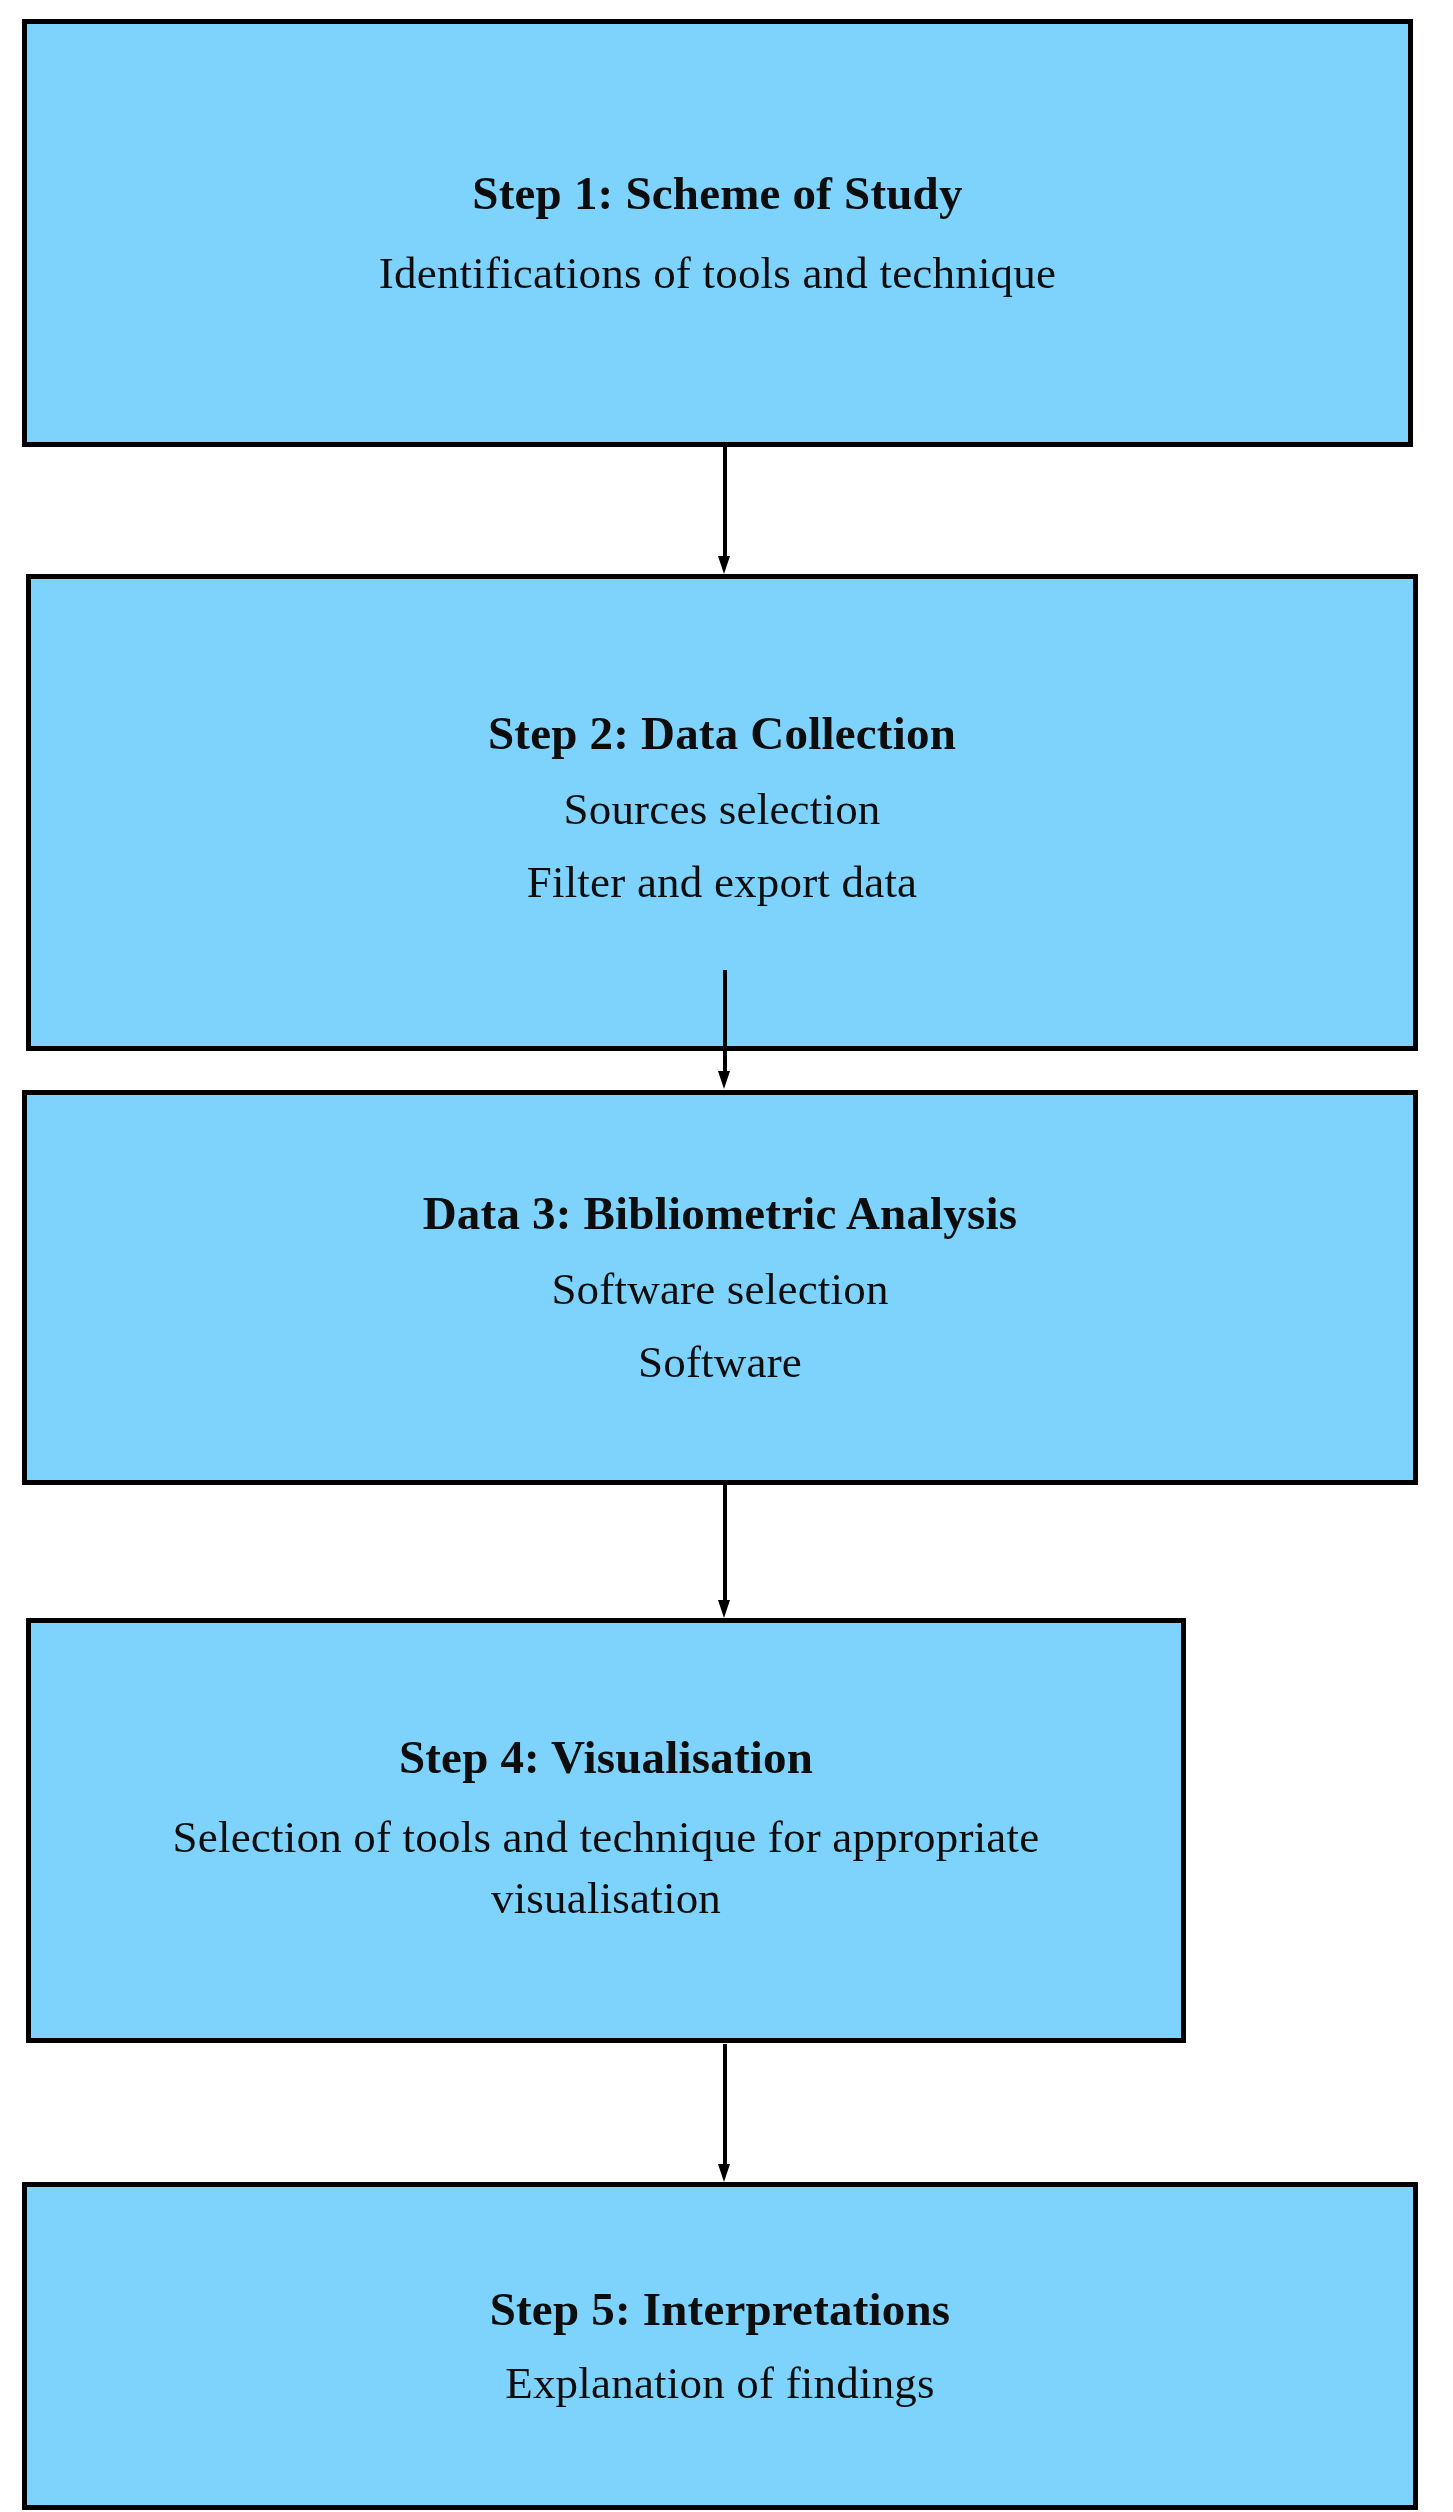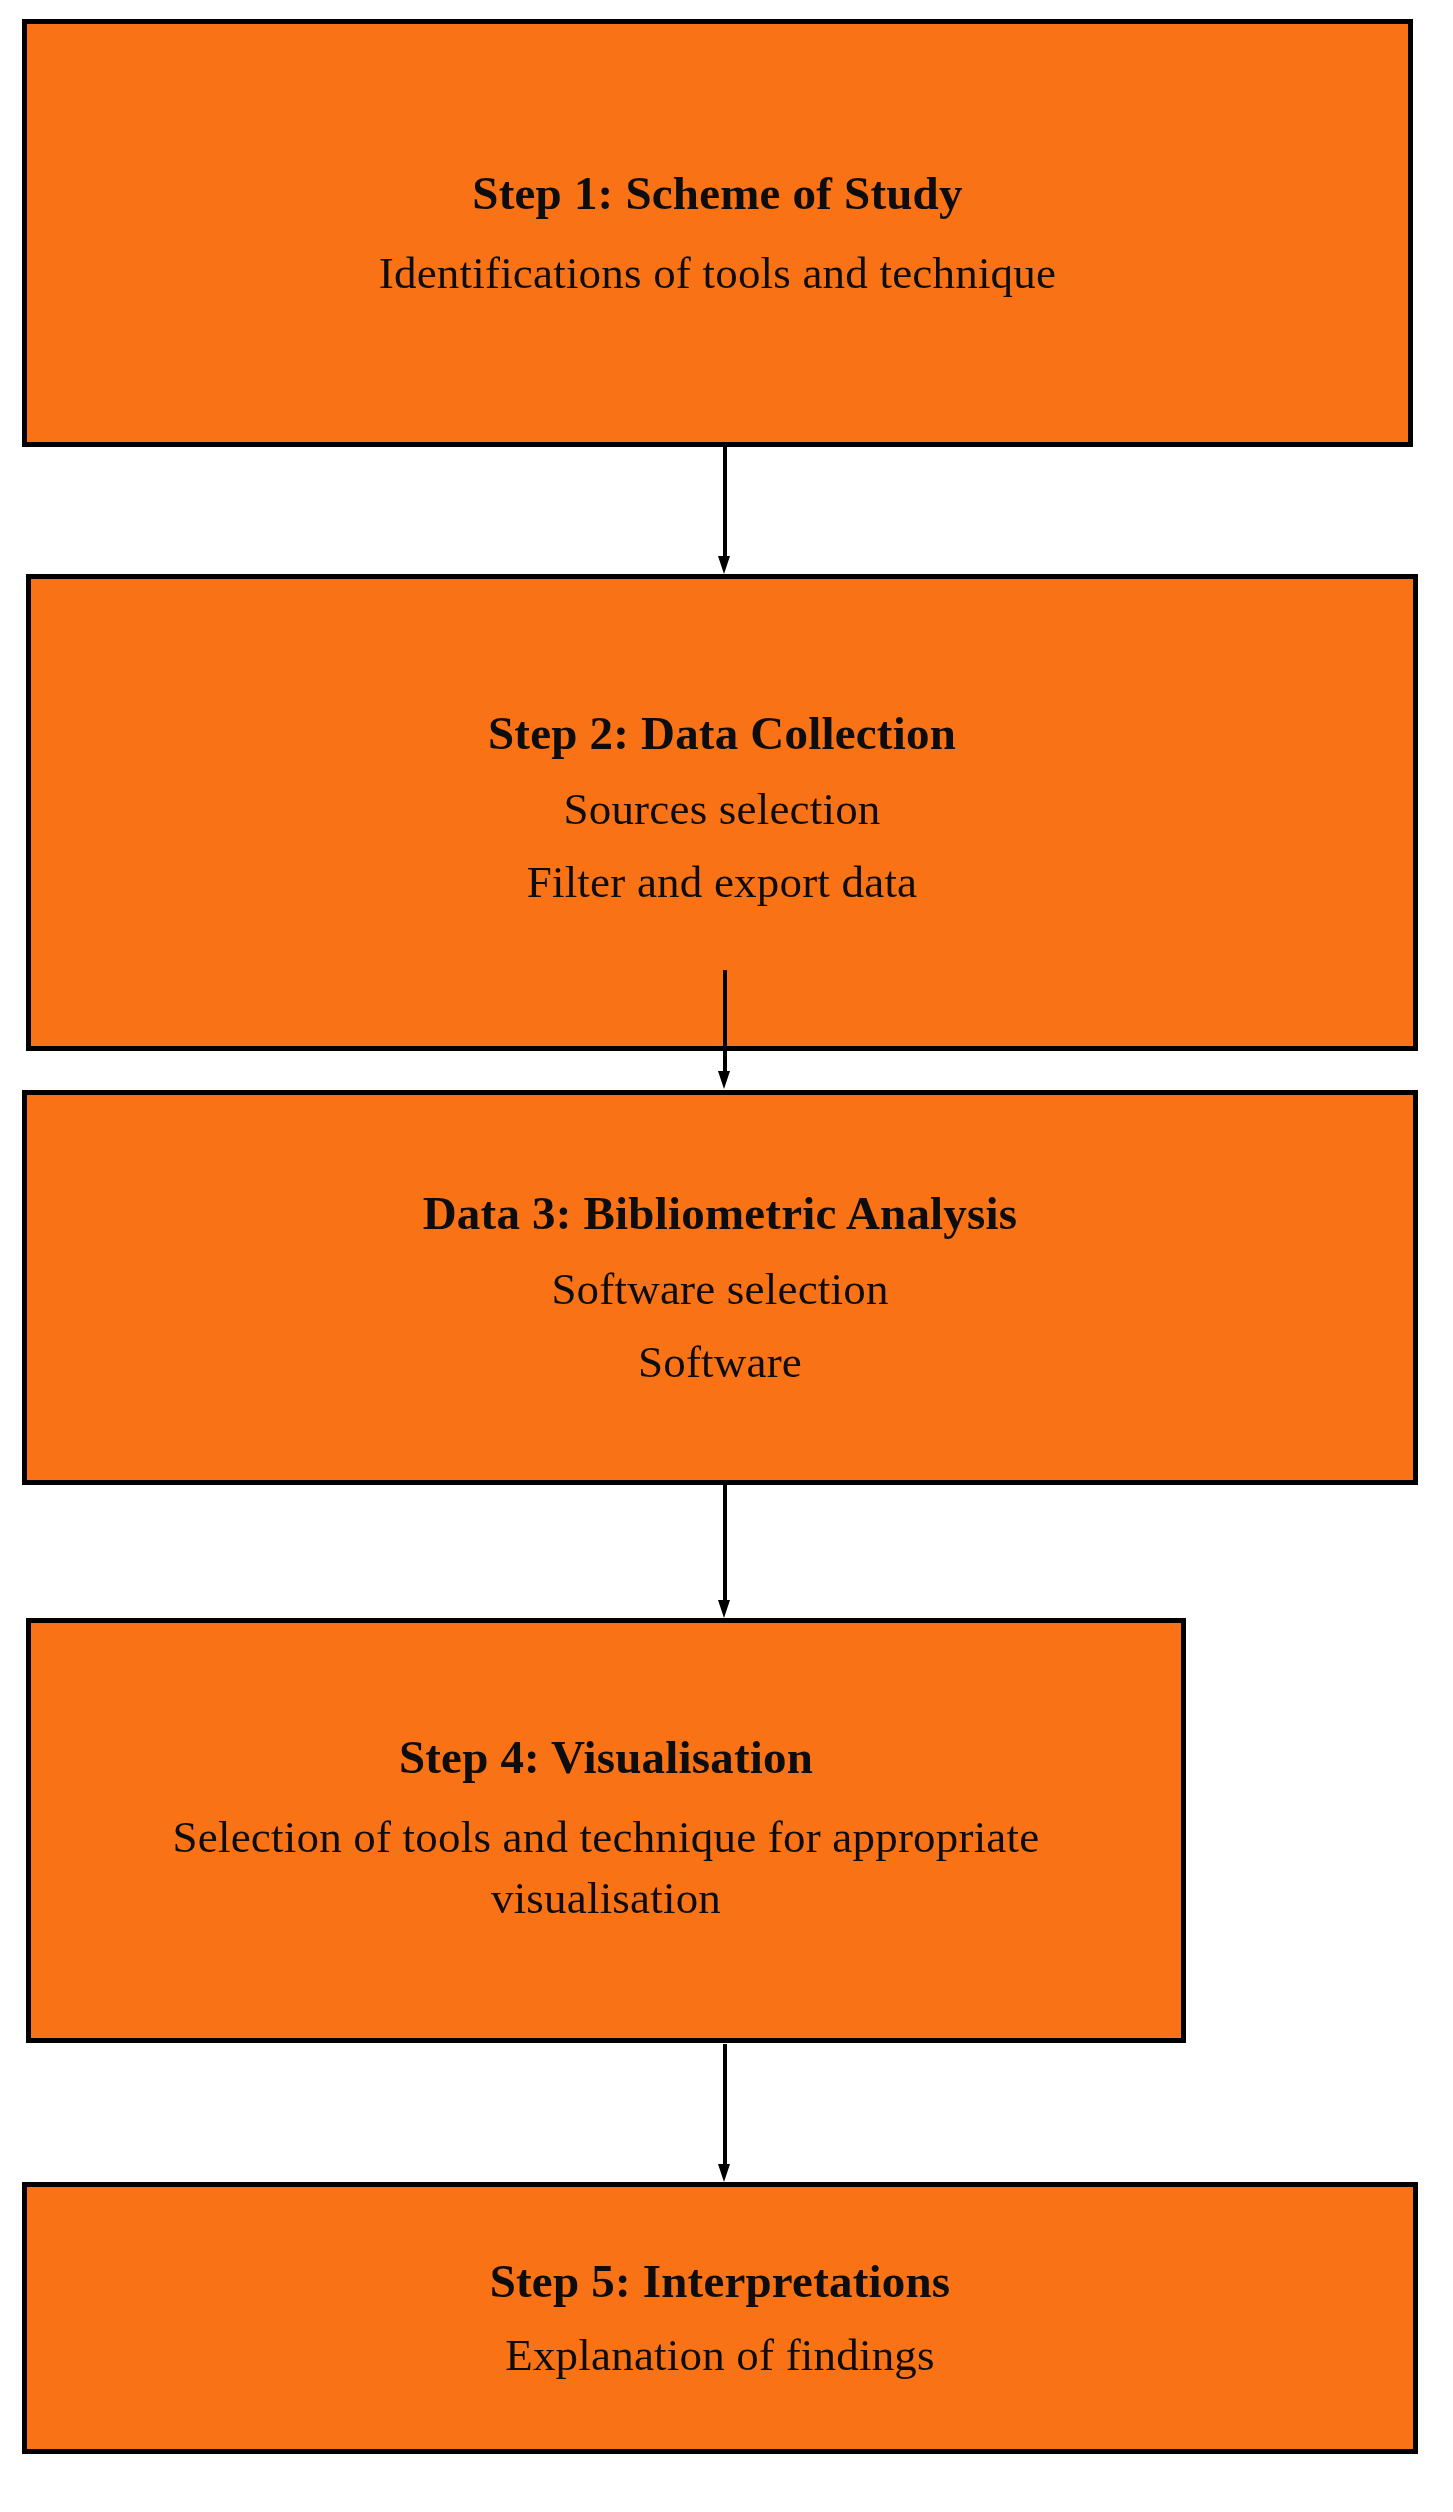--- a/index.html
+++ b/index.html
@@ -13,21 +13,21 @@
     height: 2512px;
     background: #ffffff;
     overflow: hidden;
     font-family: "Liberation Serif", "DejaVu Serif", serif;
   }
 
   
   .flow-box {
     position: absolute;
     box-sizing: border-box;
-    background: #f97316;
+    background: #7dd3fc;
     border: 5px solid #000000;
     display: flex;
     flex-direction: column;
     align-items: center;
     justify-content: center;
     text-align: center;
   }
   .box-title {
     font-weight: bold;
     font-size: 47px;
@@ -47,21 +47,21 @@
   .box-line.wrap {
     white-space: normal;
     max-width: 1085px;
   }
 
   
   #box-1 { left: 22px;  top: 19px;   width: 1391px; height: 428px; }
   #box-2 { left: 26px;  top: 574px;  width: 1392px; height: 477px; }
   #box-3 { left: 22px;  top: 1090px; width: 1396px; height: 395px; }
   #box-4 { left: 26px;  top: 1618px; width: 1160px; height: 425px; }
-  #box-5 { left: 22px;  top: 2182px; width: 1396px; height: 272px; }
+  #box-5 { left: 22px;  top: 2182px; width: 1396px; height: 328px; }
 
   
   #box-1 .box-title { margin-bottom: 31px; }
   #box-1 .box-line  { margin-bottom: 30px; }
   #box-1 .box-line:last-child { margin-bottom: 0; }
 
   #box-2 .box-title { margin-bottom: 28px; }
   #box-2 .box-line  { margin-bottom: 26px; }
   #box-2 .box-line:last-child { margin-bottom: 10px; }
 

